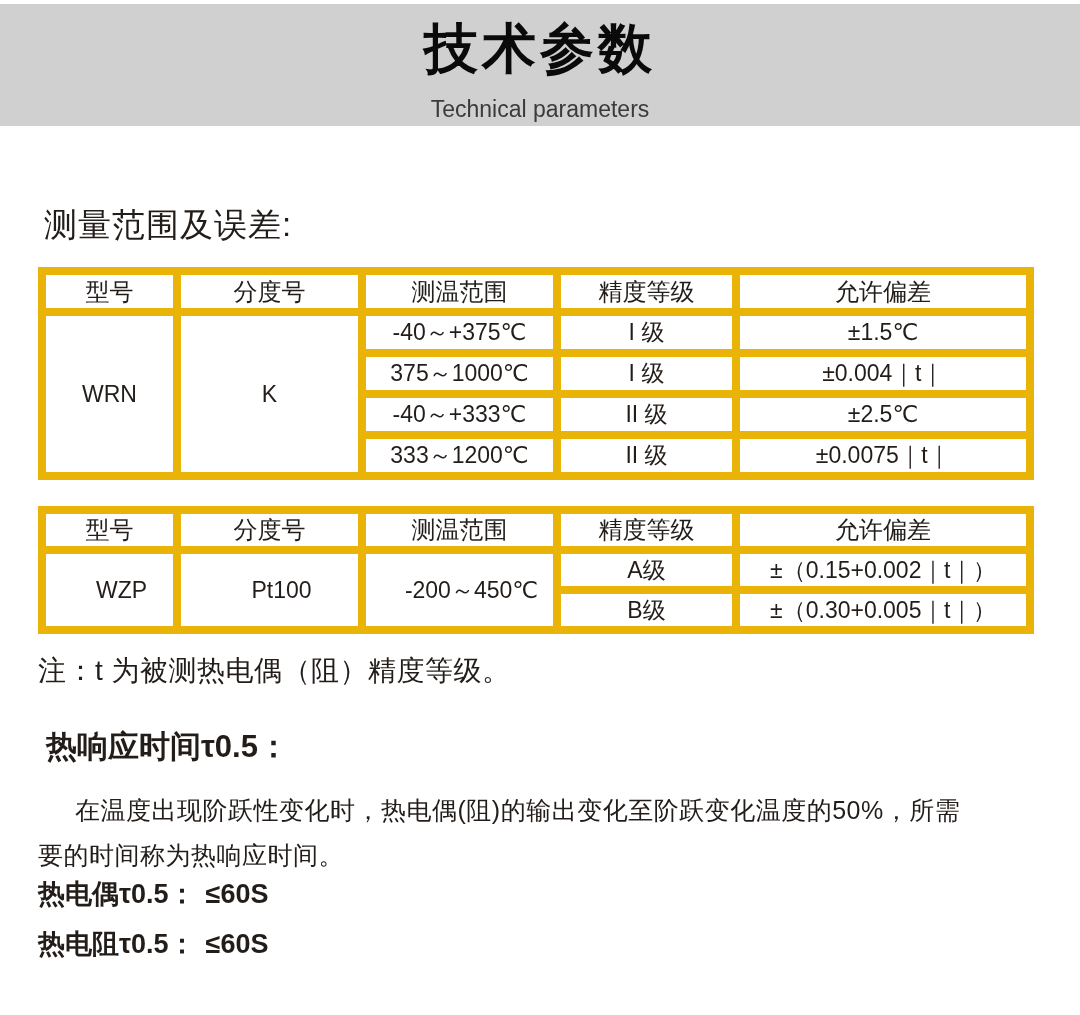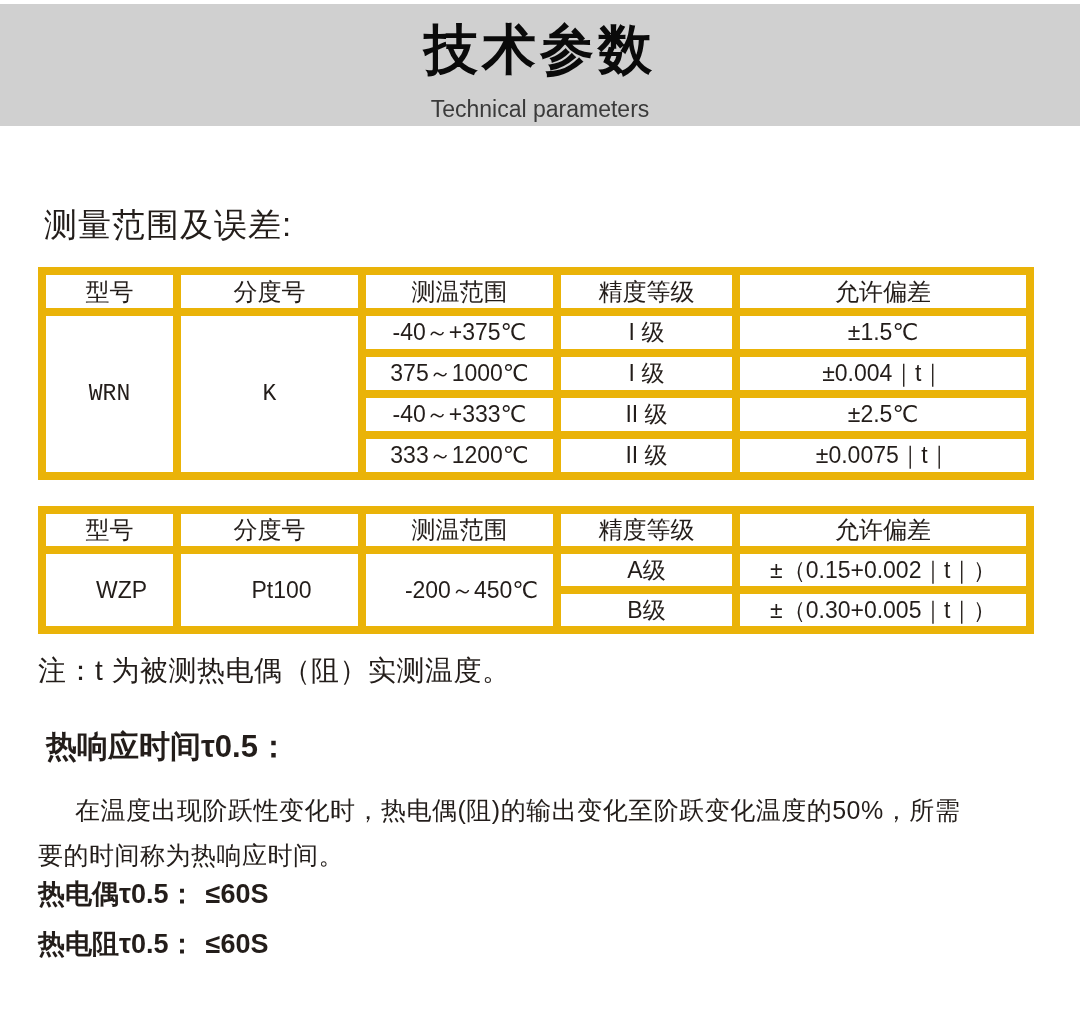--- a/index.html
+++ b/index.html
@@ -25,20 +25,21 @@
     background: #d0d0d0;
     text-align: center;
   }
   .page-title {
     margin-top: 16px;
     font-size: 54px;
     line-height: 58px;
     font-weight: 700;
     letter-spacing: 4px;
     color: #0a0a0a;
+    font-family: Liberation Serif, serif;
   }
   .page-subtitle {
     margin-top: 18px;
     font-size: 23px;
     line-height: 26px;
     color: #3a3a3a;
   }
 
   
   .measure-heading {
@@ -80,21 +81,21 @@
   table.spec td { font-size: 23px; }
   #table1 tr { height: 41px; }
   #table2 tr.hdr { height: 39px; }
   #table2 tr.row { height: 40px; }
   td.vtop { vertical-align: top; }
   .rowcenter {
     display: flex;
     align-items: center;
     justify-content: center;
   }
-  #table1 .rowcenter { height: 41px; font-family: Liberation Mono, monospace; }
+  #table1 .rowcenter { height: 41px; }
   #table2 .rowcenter { height: 40px; margin-left: 24px; }
 
   
   .note-line {
     position: absolute;
     left: 38px; top: 652px;
     font-size: 28px;
     letter-spacing: 0.5px;
   }
 
@@ -206,21 +207,21 @@
       <td>A级</td>
       <td>±（0.15+0.002｜t｜）</td>
     </tr>
     <tr class="row">
       <td>B级</td>
       <td>±（0.30+0.005｜t｜）</td>
     </tr>
   </tbody>
     </table>
 
-  <div class="note-line">注：t 为被测热电偶（阻）实测温度。</div>
+  <div class="note-line">注：t 为被测热电偶（阻）精度等级。</div>
 
   <div class="response-heading">热响应时间τ0.5：</div>
   <div class="response-paragraph">在温度出现阶跃性变化时，热电偶(阻)的输出变化至阶跃变化温度的50%，所需要的时间称为热响应时间。</div>
 
   <div class="tau-line" id="tau-line-0">
     <span>热电偶τ0.5：</span><span class="tau-value">≤60S</span>
   </div>
   <div class="tau-line" id="tau-line-1">
     <span>热电阻τ0.5：</span><span class="tau-value">≤60S</span>
   </div>

